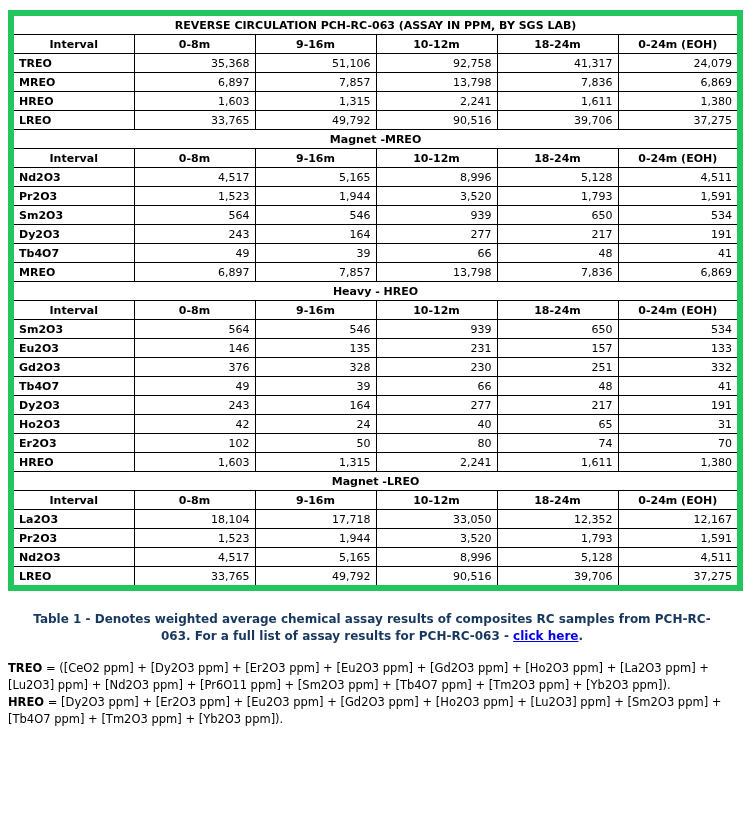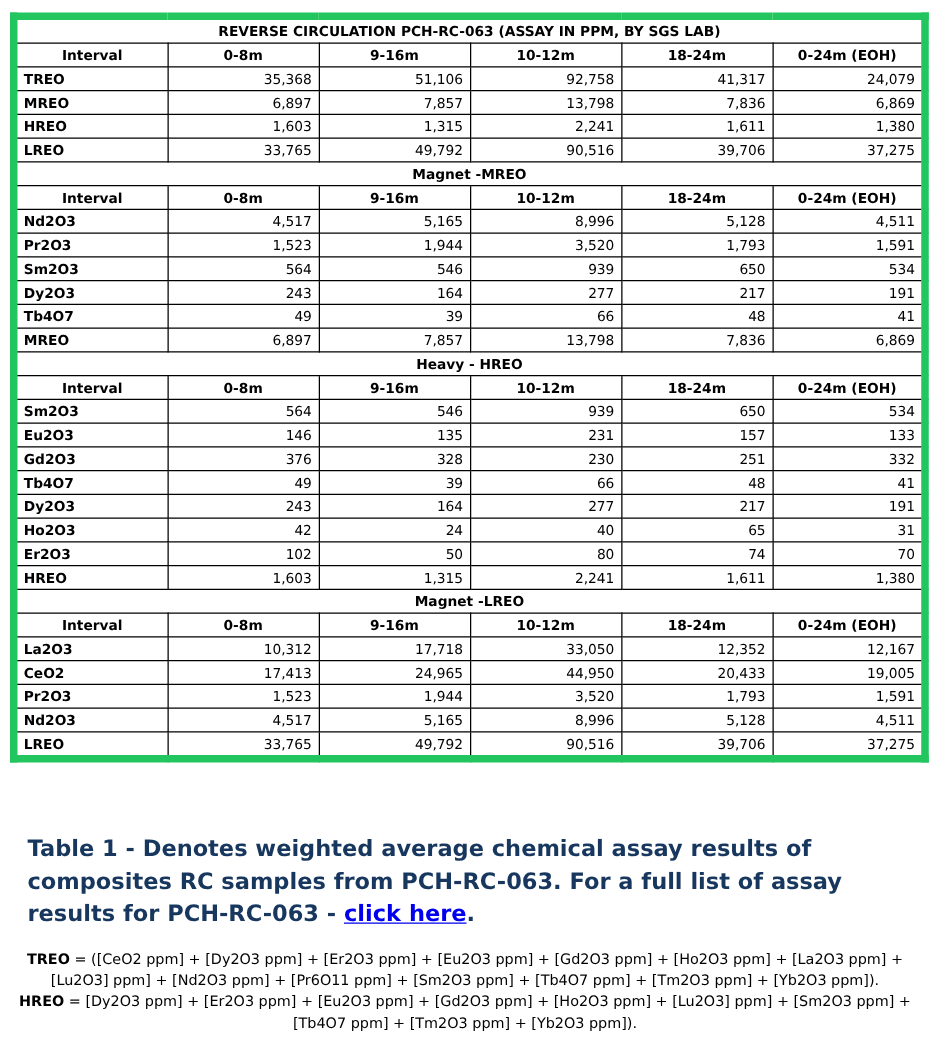--- a/index.html
+++ b/index.html
@@ -44,40 +44,40 @@
   td.t-label {
     font-weight: bold;
     text-align: left;
   }
   td.t-value {
     font-weight: normal;
     text-align: right;
   }
   .caption {
     width: 700px;
-    margin: 57px auto 0 auto;
-    font-size: 18px;
+    margin: 20px auto 0 auto;
+    text-align: center;
+    font-size: 12px;
     line-height: 1.45;
     font-weight: bold;
     color: #17375E;
   }
   .caption a {
     color: #0000EE;
     text-decoration: underline;
     cursor: pointer;
   }
   .formulas {
     margin: 14px 8px 0 8px;
     font-size: 11.5px;
     line-height: 17px;
     color: #000000;
   }
   .formulas p {
     margin: 0;
-    text-align: center;
   }
   .formulas .f-name {
     font-weight: bold;
   }
 </style>
 </head>
 <body>
 
 <div class="page">
 
@@ -274,33 +274,25 @@
         <tr>
           <td class="t-header">Interval</td>
           <td class="t-header">0-8m</td>
           <td class="t-header">9-16m</td>
           <td class="t-header">10-12m</td>
           <td class="t-header">18-24m</td>
           <td class="t-header">0-24m (EOH)</td>
         </tr>
         <tr>
           <td class="t-label">La2O3</td>
-          <td class="t-value">10,312</td>
+          <td class="t-value">18,104</td>
           <td class="t-value">17,718</td>
           <td class="t-value">33,050</td>
           <td class="t-value">12,352</td>
           <td class="t-value">12,167</td>
-        </tr>
-        <tr>
-          <td class="t-label">CeO2</td>
-          <td class="t-value">17,413</td>
-          <td class="t-value">24,965</td>
-          <td class="t-value">44,950</td>
-          <td class="t-value">20,433</td>
-          <td class="t-value">19,005</td>
         </tr>
         <tr>
           <td class="t-label">Pr2O3</td>
           <td class="t-value">1,523</td>
           <td class="t-value">1,944</td>
           <td class="t-value">3,520</td>
           <td class="t-value">1,793</td>
           <td class="t-value">1,591</td>
         </tr>
         <tr>

